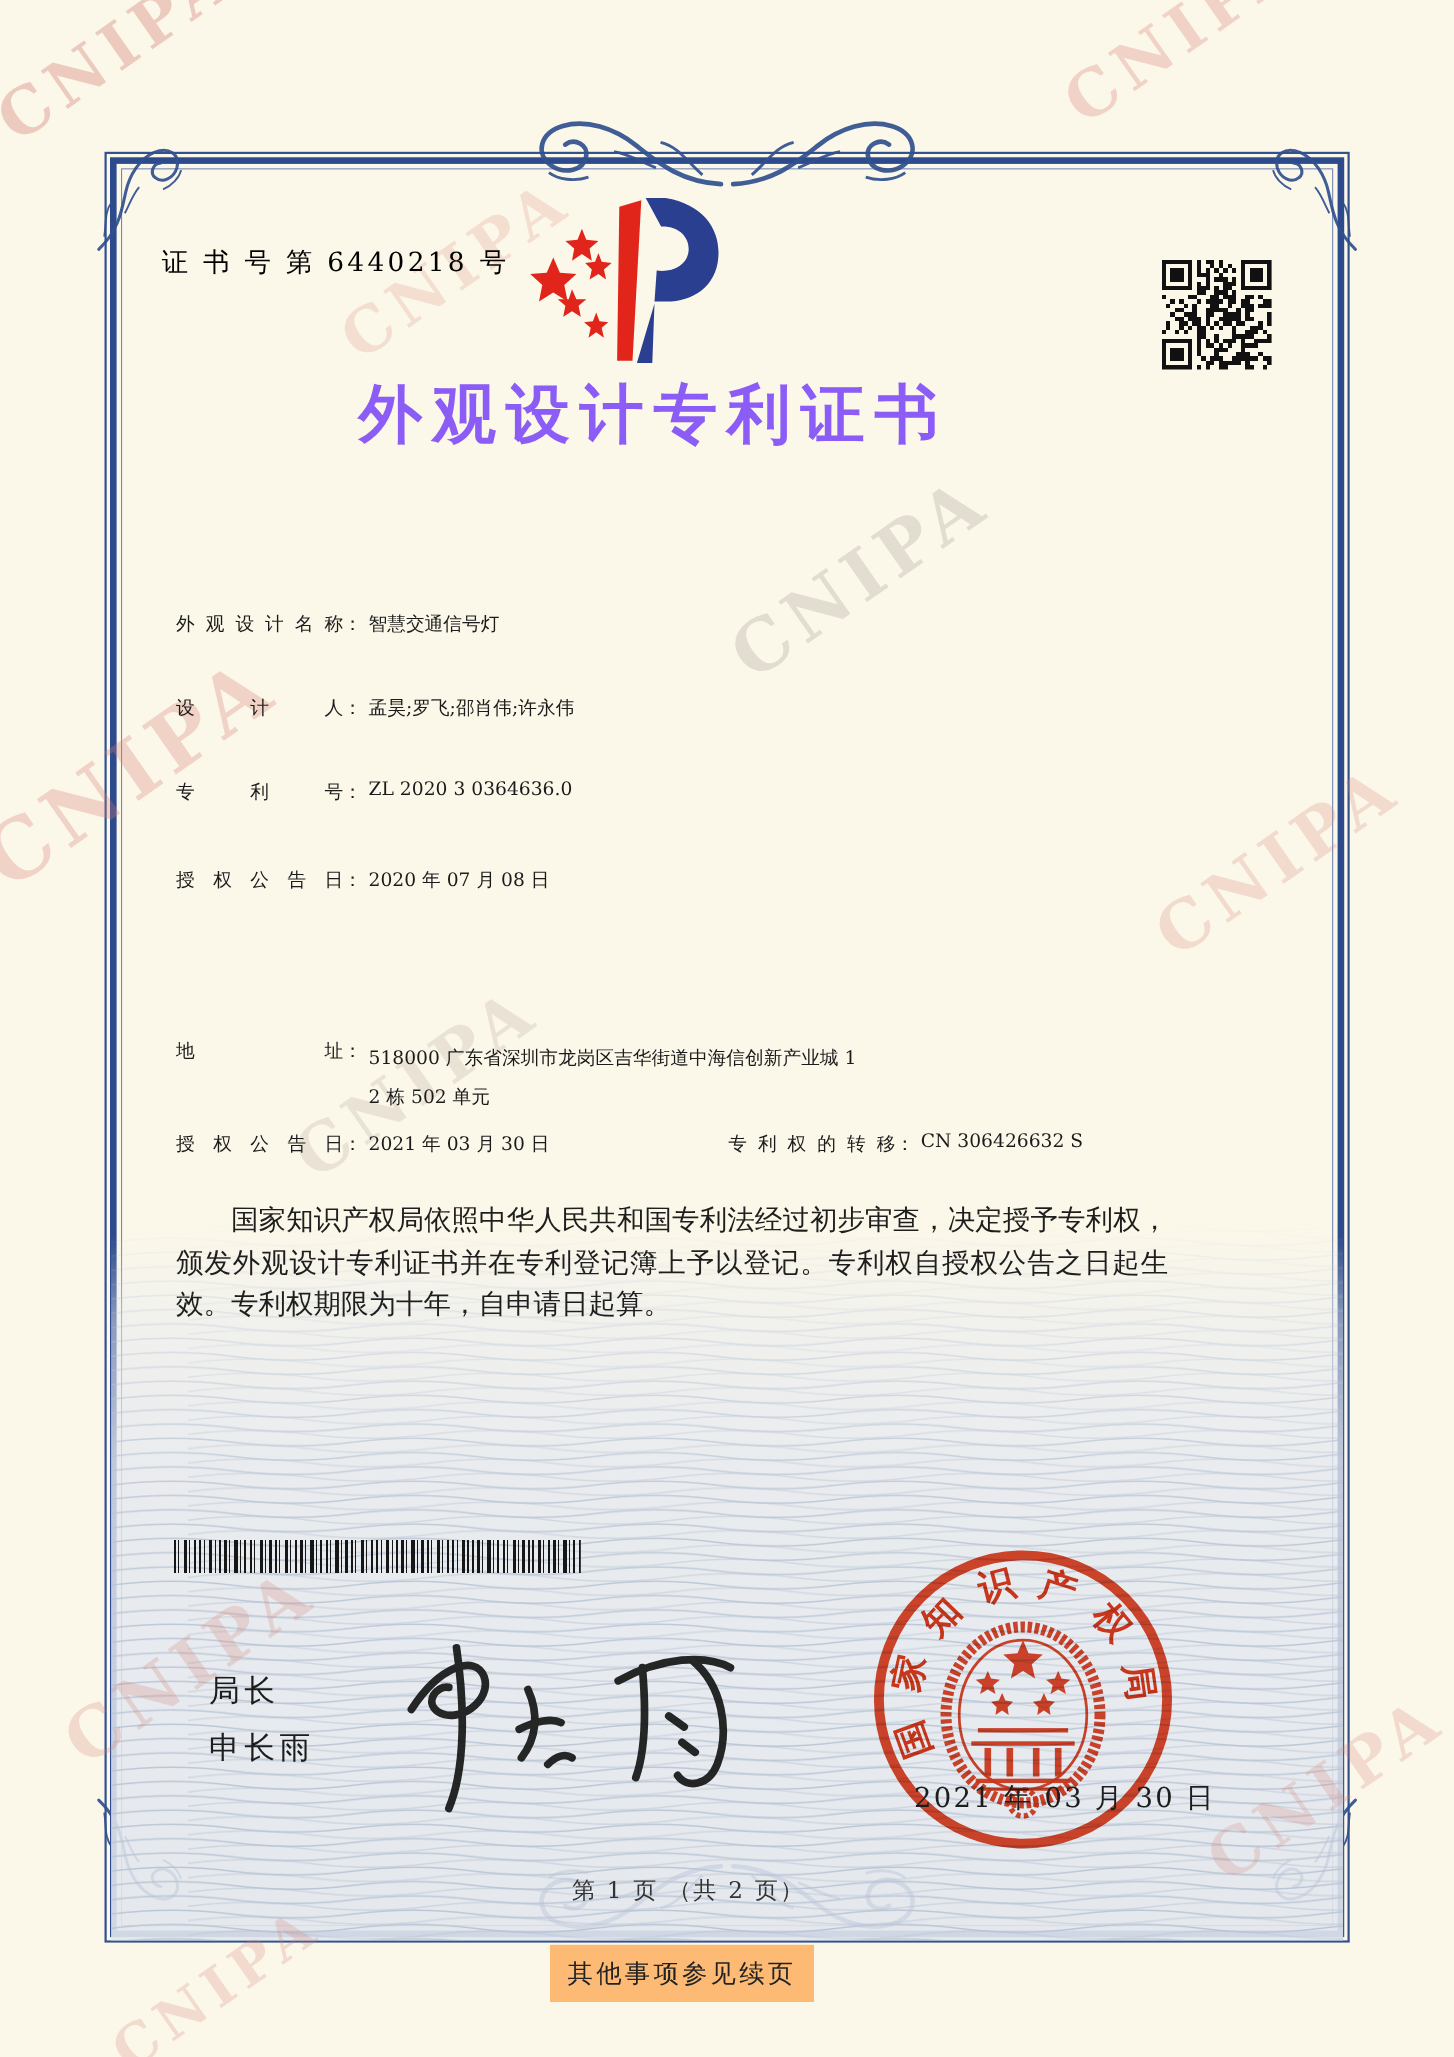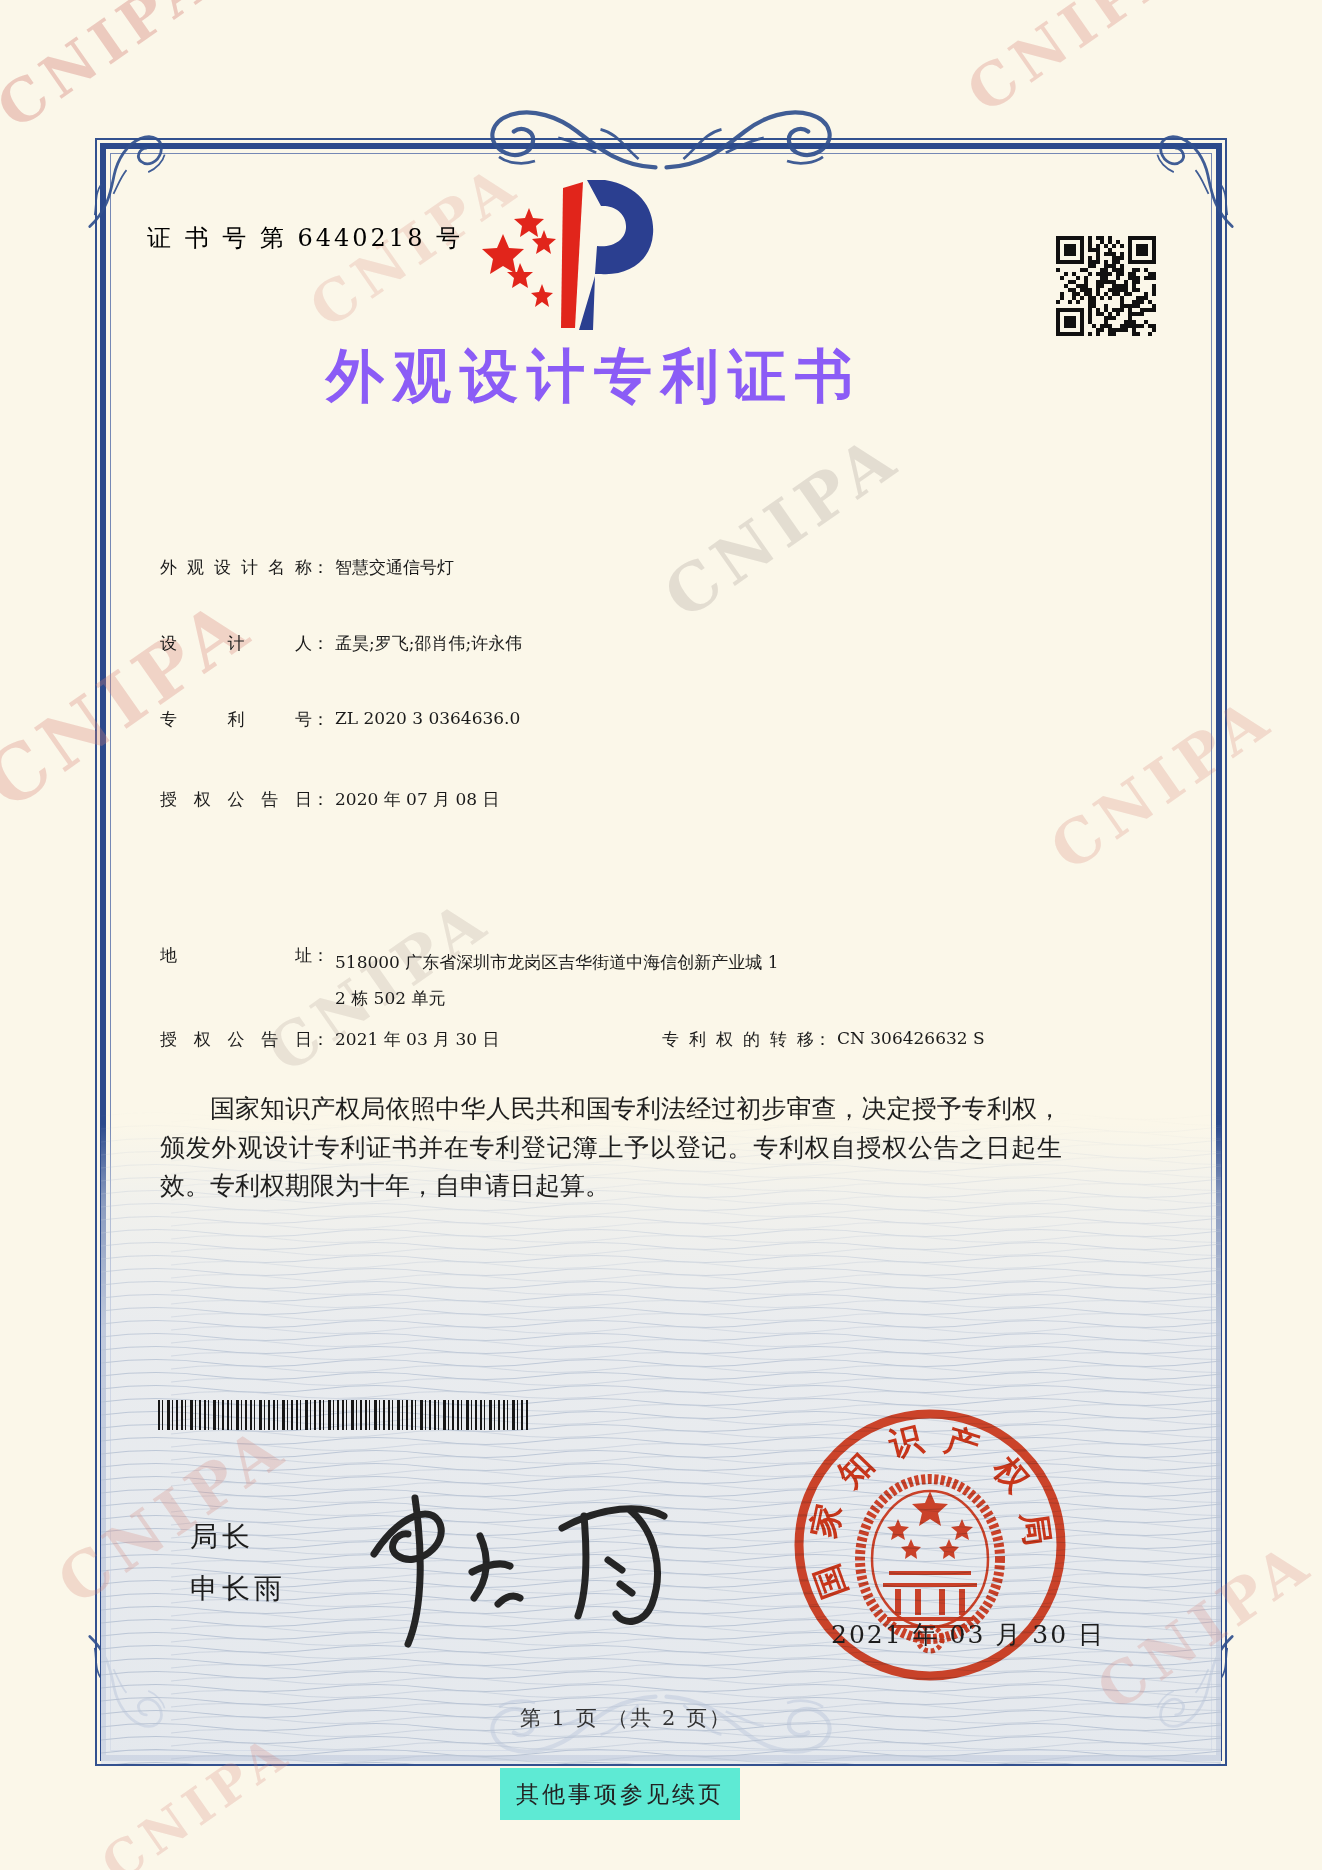--- a/index.html
+++ b/index.html
@@ -70,21 +70,21 @@
   .sealchar{
     position:absolute;font-size:33px;font-weight:bold;color:#dd3a1c;z-index:7;
     font-family:"DejaVu Serif",serif;mix-blend-mode:multiply;
   }
   .seal-date{position:absolute;left:831px;top:1618px;font-size:25px;letter-spacing:2px;color:#1d1d1d;z-index:8;white-space:nowrap;}
   
   .page-info{position:absolute;left:60px;top:1704px;width:1132px;text-align:center;
     font-size:21px;letter-spacing:2px;color:#333;z-index:5;}
   .note-box{
     position:absolute;left:500px;top:1768px;width:240px;height:52px;z-index:5;
-    background:#5eead4;display:flex;align-items:center;justify-content:center;
+    background:#fdba74;display:flex;align-items:center;justify-content:center;
   }
   .note-box span{font-size:23px;letter-spacing:3px;color:#222;}
 </style>
 </head>
 <body>
 
 <div class="page">
 
   <svg width="0" height="0" style="position:absolute" aria-hidden="true">
     <defs>

